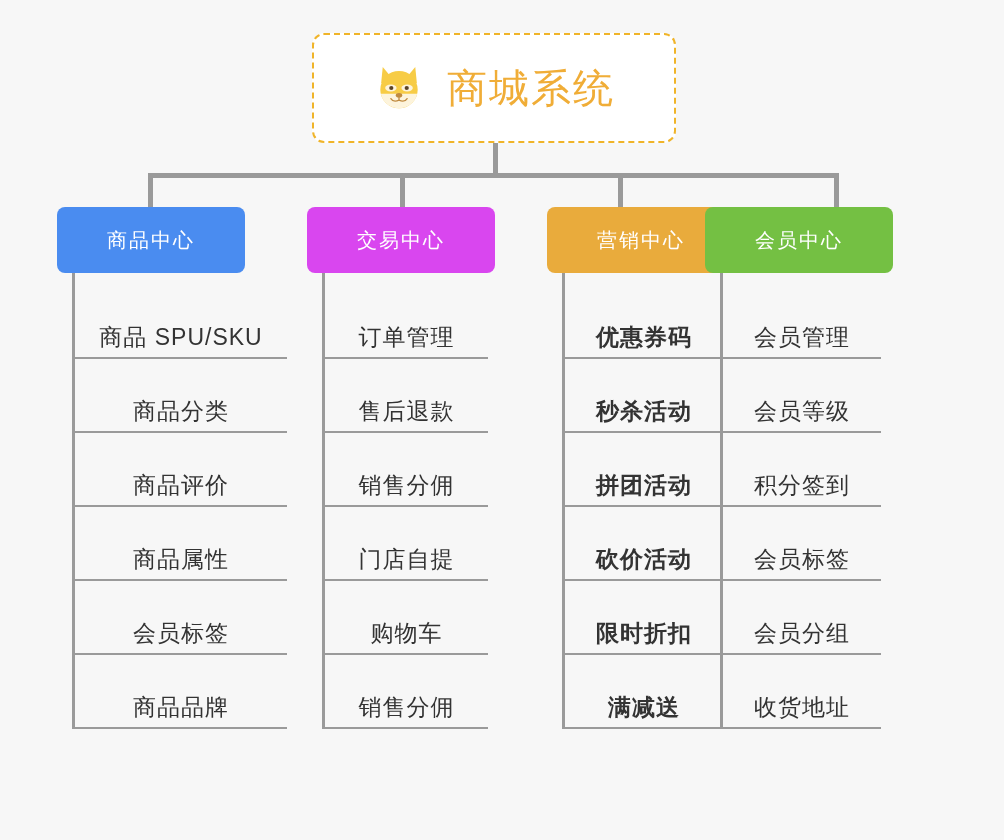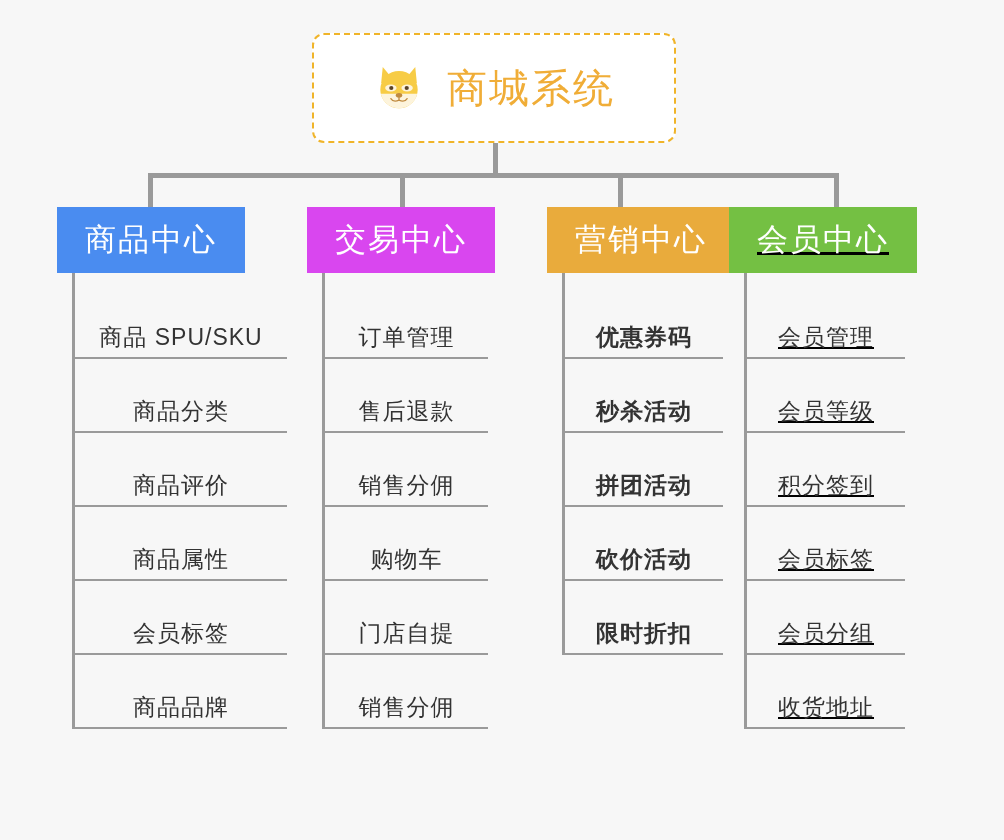--- a/index.html
+++ b/index.html
@@ -80,30 +80,30 @@
   .drop-4 { left: 834px; }
 
   
   .branch {
     position: absolute;
     top: 207px;
   }
   .branch-1 { left: 57px;  width: 240px; }
   .branch-2 { left: 307px; width: 220px; }
   .branch-3 { left: 547px; width: 205px; }
-  .branch-4 { left: 729px; width: 200px; text-decoration: underline; }
+  .branch-4 { left: 705px; width: 200px; }
 
   .branch-header {
     height: 66px;
-    border-radius: 0;
+    border-radius: 8px;
     display: flex;
     align-items: center;
     justify-content: center;
     color: #ffffff;
-    font-size: 31px;
+    font-size: 20px;
     letter-spacing: 2px;
     box-sizing: border-box;
   }
   .branch-1 .branch-header { width: 188px; }
   .branch-2 .branch-header { width: 188px; }
   .branch-3 .branch-header { width: 188px; }
   .branch-4 .branch-header { width: 188px; }
 
   
   .leaf-list {
@@ -173,34 +173,35 @@
       <li class="leaf-item">商品品牌</li>
     </ul>
   </div>
 
   <div class="branch branch-2">
     <div class="branch-header" style="background:#d946ef">交易中心</div>
     <ul class="leaf-list">
       <li class="leaf-item">订单管理</li>
       <li class="leaf-item">售后退款</li>
       <li class="leaf-item">销售分佣</li>
+      <li class="leaf-item">门店自提</li>
       <li class="leaf-item">购物车</li>
-      <li class="leaf-item">门店自提</li>
       <li class="leaf-item">销售分佣</li>
     </ul>
   </div>
 
   <div class="branch branch-3">
     <div class="branch-header" style="background:#e9ab3c">营销中心</div>
     <ul class="leaf-list">
       <li class="leaf-item">优惠券码</li>
       <li class="leaf-item">秒杀活动</li>
       <li class="leaf-item">拼团活动</li>
       <li class="leaf-item">砍价活动</li>
       <li class="leaf-item">限时折扣</li>
+      <li class="leaf-item">满减送</li>
     </ul>
   </div>
 
   <div class="branch branch-4">
     <div class="branch-header" style="background:#74c043">会员中心</div>
     <ul class="leaf-list">
       <li class="leaf-item">会员管理</li>
       <li class="leaf-item">会员等级</li>
       <li class="leaf-item">积分签到</li>
       <li class="leaf-item">会员标签</li>

